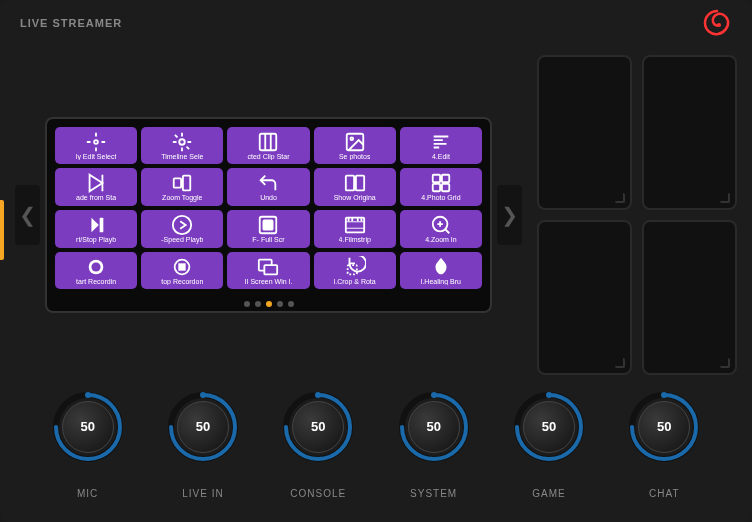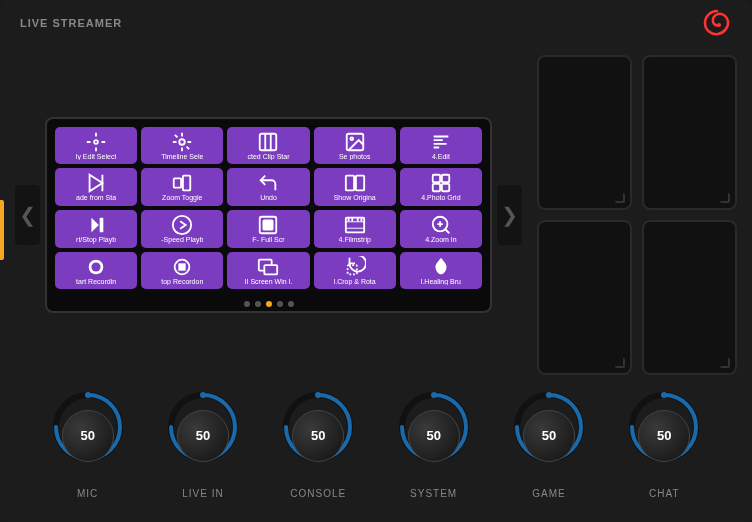--- a/index.html
+++ b/index.html
@@ -195,21 +195,21 @@
       width: 70px;
       height: 70px;
     }
 
     .knob-body {
       width: 52px;
       height: 52px;
       background: radial-gradient(circle at 35% 35%, #3a3a3a, #111);
       border-radius: 50%;
       position: absolute;
-      top: 18px;
+      top: 9px;
       left: 9px;
       display: flex;
       align-items: center;
       justify-content: center;
       border: 1px solid #444;
     }
 
     .knob-value {
       color: white;
       font-size: 13px;

